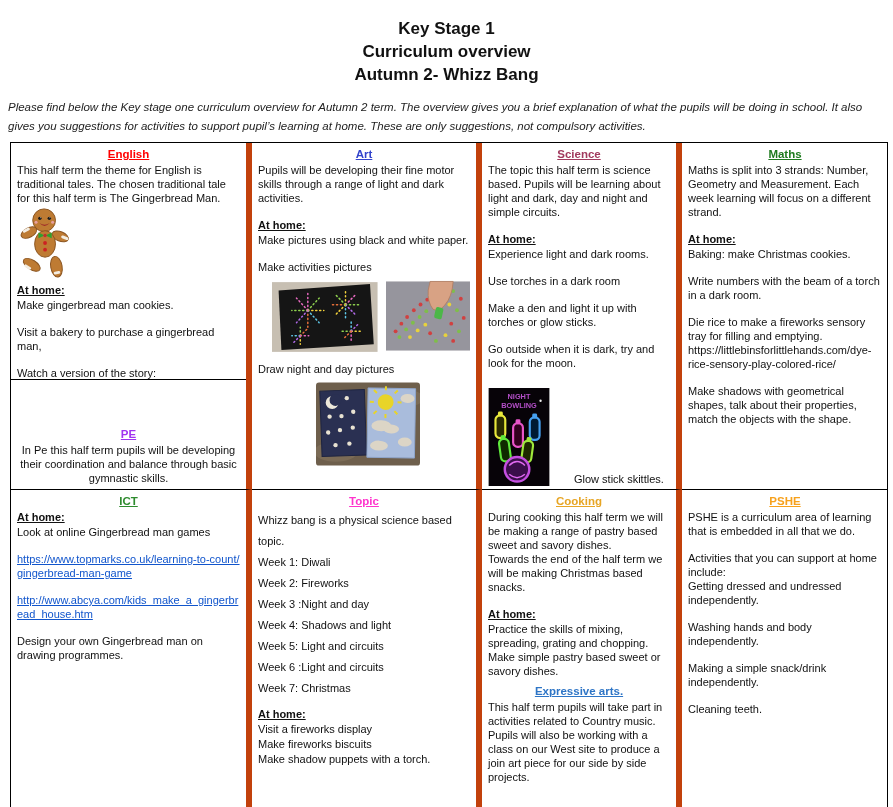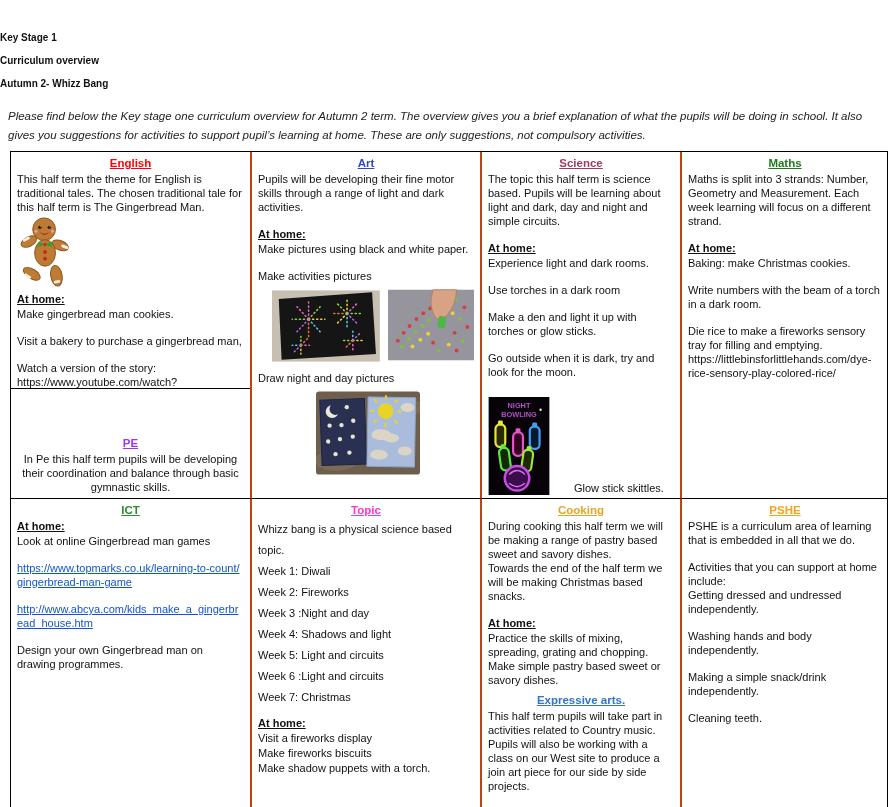--- a/index.html
+++ b/index.html
@@ -1,31 +1,31 @@
 <!DOCTYPE html>
 <html><head>
 <meta charset="utf-8">
 <style>
   * { box-sizing: border-box; }
   html,body { margin:0; padding:0; }
   body {
     width:893px; height:807px; overflow:hidden; background:#fff;
     font-family:"Liberation Sans", sans-serif; color:#111;
   }
-  .title { text-align:left; font-weight:bold; font-size:10px; line-height:23px; margin-top:26px; }
+  .title { text-align:center; font-weight:bold; font-size:17px; line-height:23px; margin-top:17px; }
   .intro {
     font-style:italic; font-size:11.5px; line-height:19px;
     margin:12px 8px 6px 8px; color:#222;
   }
   .tbl {
     margin-left:10px; width:878px; border:1px solid #000;
     display:grid; grid-template-columns:241px 230px 200px 206px;
     grid-template-rows:347px 321px;
   }
-  .cell { border-right:2px solid #c2410c; border-bottom:1px solid #000; padding:2px 6px 4px 6px; font-size:11px; line-height:14px; overflow:hidden; }
+  .cell { border-right:6px solid #c2410c; border-bottom:1px solid #000; padding:2px 6px 4px 6px; font-size:11px; line-height:14px; overflow:hidden; }
   .last-col { border-right:none; }
   .last-row { border-bottom:none; }
   .stack { display:flex; flex-direction:column; padding:0; }
   .stack .sub { padding:2px 6px 4px 6px; }
   .stack .sub-top { height:252px; border-bottom:1px solid #000; overflow:hidden; }
   .stack .sub-bot { flex:1;margin-top:43px; }
   h3 { margin:2px 0 2px 0; font-size:11.5px; text-align:center; text-decoration:underline; font-weight:bold; }
   p { margin:0; }
   .mb { margin-bottom:13px; }
   .mb-sm { margin-bottom:6px; }
@@ -267,20 +267,21 @@
     </div>
 
     <div class="cell last-col">
       <h3 style="color: rgb(30, 122, 30);">Maths</h3>
       <p class="mb">Maths is split into 3 strands: Number, Geometry and Measurement. Each week learning will focus on a different strand.</p>
       <p class="athome">At home:</p>
       <p class="mb">Baking: make Christmas cookies.</p>
       <p class="mb">Write numbers with the beam of  a torch in a dark room.</p>
       <p class="mb prelines">Die rice to make a fireworks sensory tray for filling and emptying.
 https://littlebinsforlittlehands.com/dye-rice-sensory-play-colored-rice/</p>
+      <p>Make shadows with geometrical shapes, talk about their properties, match the objects with the shape.</p>
     </div>
 
     <div class="cell last-row">
       <h3 style="color: rgb(46, 139, 46);">ICT</h3>
       <p class="athome">At home:</p>
       <p class="mb">Look at online Gingerbread man games</p>
       <p class="mb"><a class="doclink" style="color: rgb(17, 85, 204);">https://www.topmarks.co.uk/learning-to-count/gingerbread-man-game</a></p>
       <p class="mb"><a class="doclink" style="color: rgb(17, 85, 204);">http://www.abcya.com/kids_make_a_gingerbread_house.htm</a></p>
       <p>Design your own Gingerbread man on drawing programmes.</p>
     </div>

